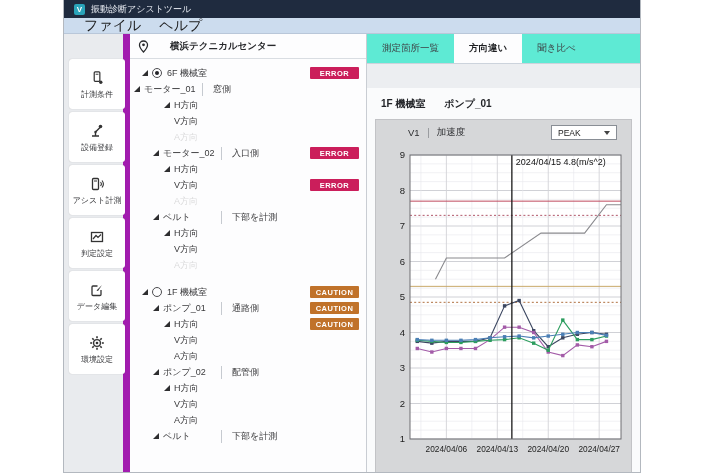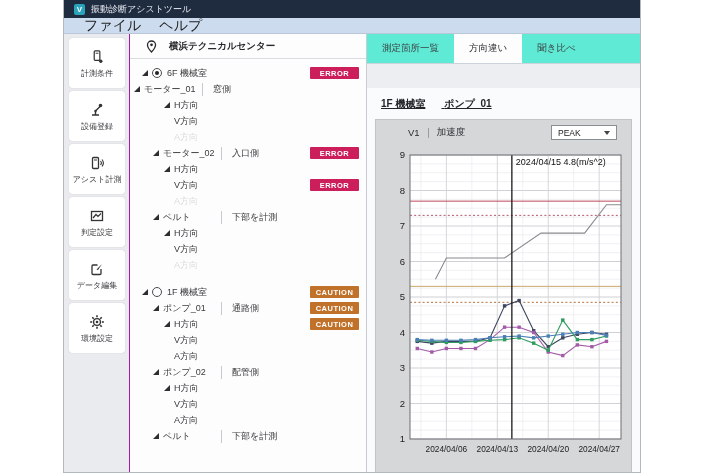--- a/index.html
+++ b/index.html
@@ -15,33 +15,33 @@
   .title { color:#e8ecf3; font-size:9px; }
 
   
   .menubar { height:16px; background:#ccdcee; border-bottom:1px solid #b9c7d9;
              display:flex; align-items:center; padding-left:20px; gap:18px; }
   .menuitem { font-size:14px; color:#1c1c1c; cursor:default; }
 
   .content { display:flex; height:438px; }
 
   
-  .sidebar { width:66px; background:#e9ebee; border-right:1px solid #a21caf; padding:4px 5px; }
+  .sidebar { width:66px; background:#e9ebee; border-right:7px solid #a21caf; padding:25px 5px; }
   .sbtn { width:56px; height:50px; background:#ffffff; border-radius:3px; margin-bottom:3px;
           display:flex; flex-direction:column; align-items:center; justify-content:center;
           box-shadow:0 0 1px rgba(0,0,0,.25); cursor:pointer; }
   .sbtn .ic { height:18px; display:flex; align-items:center; justify-content:center; }
   .sbtn .lb { font-size:8px; color:#38393c; margin-top:2px; white-space:nowrap; }
 
   
   .treepanel { width:237px; background:#fdfdfe; border-right:1px solid #c9cdd3; position:relative; }
   .areabtn-row { height:31px; border-bottom:1px solid #d9dde2; display:flex; align-items:center; padding-left:5px; }
   .areabtn { display:flex; align-items:center; gap:7px; width:143px; height:21px; background:#f7f9fb;
              border:1px solid #ccd2d9; border-radius:2px; padding-left:14px; font-size:9px; color:#4c4f55; cursor:pointer; }
-  .site-row { height:25px; border-bottom:1px solid #d9dde2; display:flex; align-items:center; gap:12px; padding-left:16px; cursor:pointer;text-align:right; }
+  .site-row { height:25px; border-bottom:1px solid #d9dde2; display:flex; align-items:center; gap:21px; padding-left:8px; cursor:pointer;text-align:right; }
   .site-row .site { font-size:9.5px; font-weight:bold; color:#27282b; }
 
   .tree { padding-top:6px; font-size:9px; color:#3a3a3c; }
   .trow { position:relative; height:16px; display:flex; align-items:center; }
   .trow.gap { margin-top:11px; }
   .trow.dim { opacity:0.18; }
   .arw-box { width:14px; display:flex; align-items:center; justify-content:center; flex:none; }
   .arw { width:0; height:0; border-bottom:6px solid #2e2e30; border-left:6px solid transparent; }
   .radio { width:10px; height:10px; border:1.4px solid #4c4c50; border-radius:50%; margin-right:5px;
            position:relative; flex:none; }
@@ -51,23 +51,23 @@
   .tlabel.w { width:58px; flex:none; }
   .tsub { border-left:1px solid #c6cad0; padding-left:10px; white-space:nowrap; }
   .badge { position:absolute; right:7px; top:2px; width:49px; height:12px; border-radius:1px;
            color:#fff; font-size:7.5px; font-weight:bold; letter-spacing:.5px;
            display:flex; align-items:center; justify-content:center; }
 
   
   .rightpanel { flex:1; background:#fafbfc; display:flex; flex-direction:column; overflow:hidden; }
   .tabstrip { height:30px; background:#5eead4; border-bottom:1px solid #ccd3dc; display:flex; flex:none; }
   .tab { padding:0 15px; font-size:9.5px; color:#3c3e42; display:flex; align-items:center; cursor:pointer; }
-  .tab.active { background:#fdfdfe; font-weight:normal; color:#1f2023; }
+  .tab.active { background:#fdfdfe; font-weight:bold; color:#1f2023; }
   .band { height:24px; background:#eceef1; flex:none; }
-  .detailhead { padding:9px 0 6px 14px; font-size:10px; font-weight:bold; color:#222428; flex:none;text-decoration:underline; }
+  .detailhead { padding:9px 0 6px 14px; font-size:10px; font-weight:bold; color:#222428; flex:none; }
   .detailhead span { margin-right:16px; }
 
   .chartcard { margin:2px 8px 0 8px; background:#d6d7d9; border:1px solid #c2c3c6; padding:2px 4px 4px 4px; flex:none; }
   .chartcard-head { height:21px; display:flex; align-items:center; position:relative; padding-left:28px; font-size:9.5px; color:#2c2d30; }
   .chartcard-head .vsep { width:1px; height:10px; background:#9a9ca0; margin:0 8px; }
   .peak { position:absolute; right:10px; top:3px; width:66px; height:15px; background:#fff;
           border:1px solid #898e95; display:flex; align-items:center; justify-content:space-between;
           padding:0 6px; font-size:8.5px; color:#222; cursor:pointer; }
   .chev { width:0; height:0; border-top:4px solid #444; border-left:3.5px solid transparent; border-right:3.5px solid transparent; }
   svg text { font-family:"Liberation Sans","DejaVu Sans",sans-serif; }

